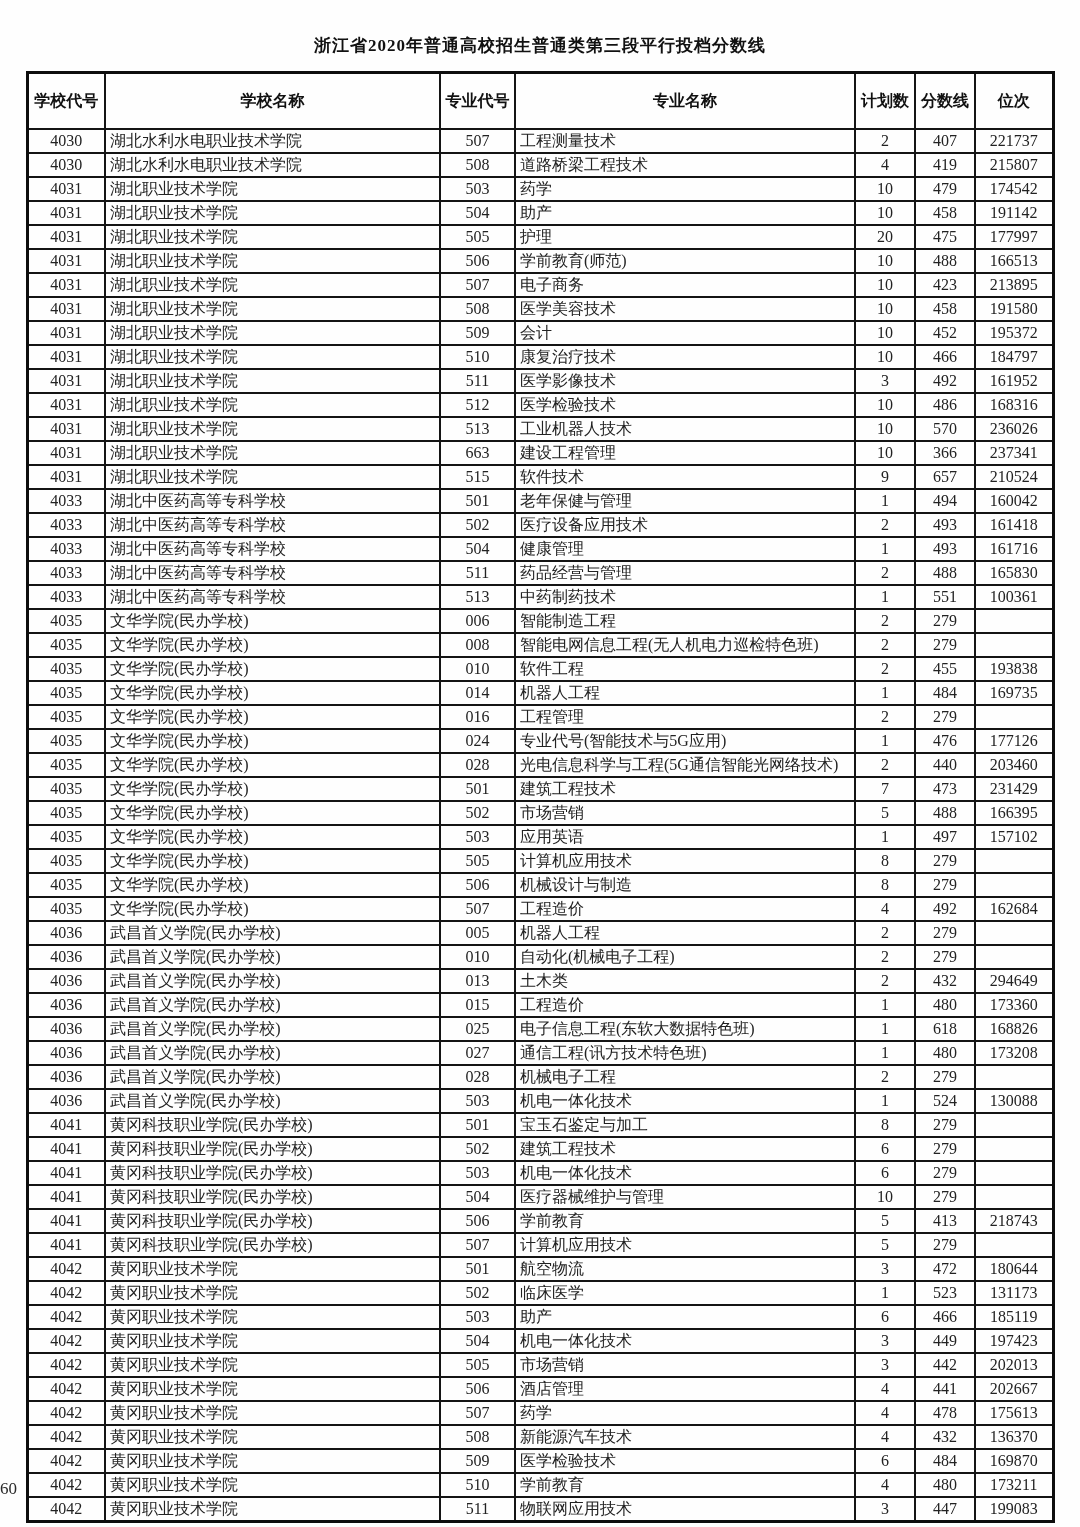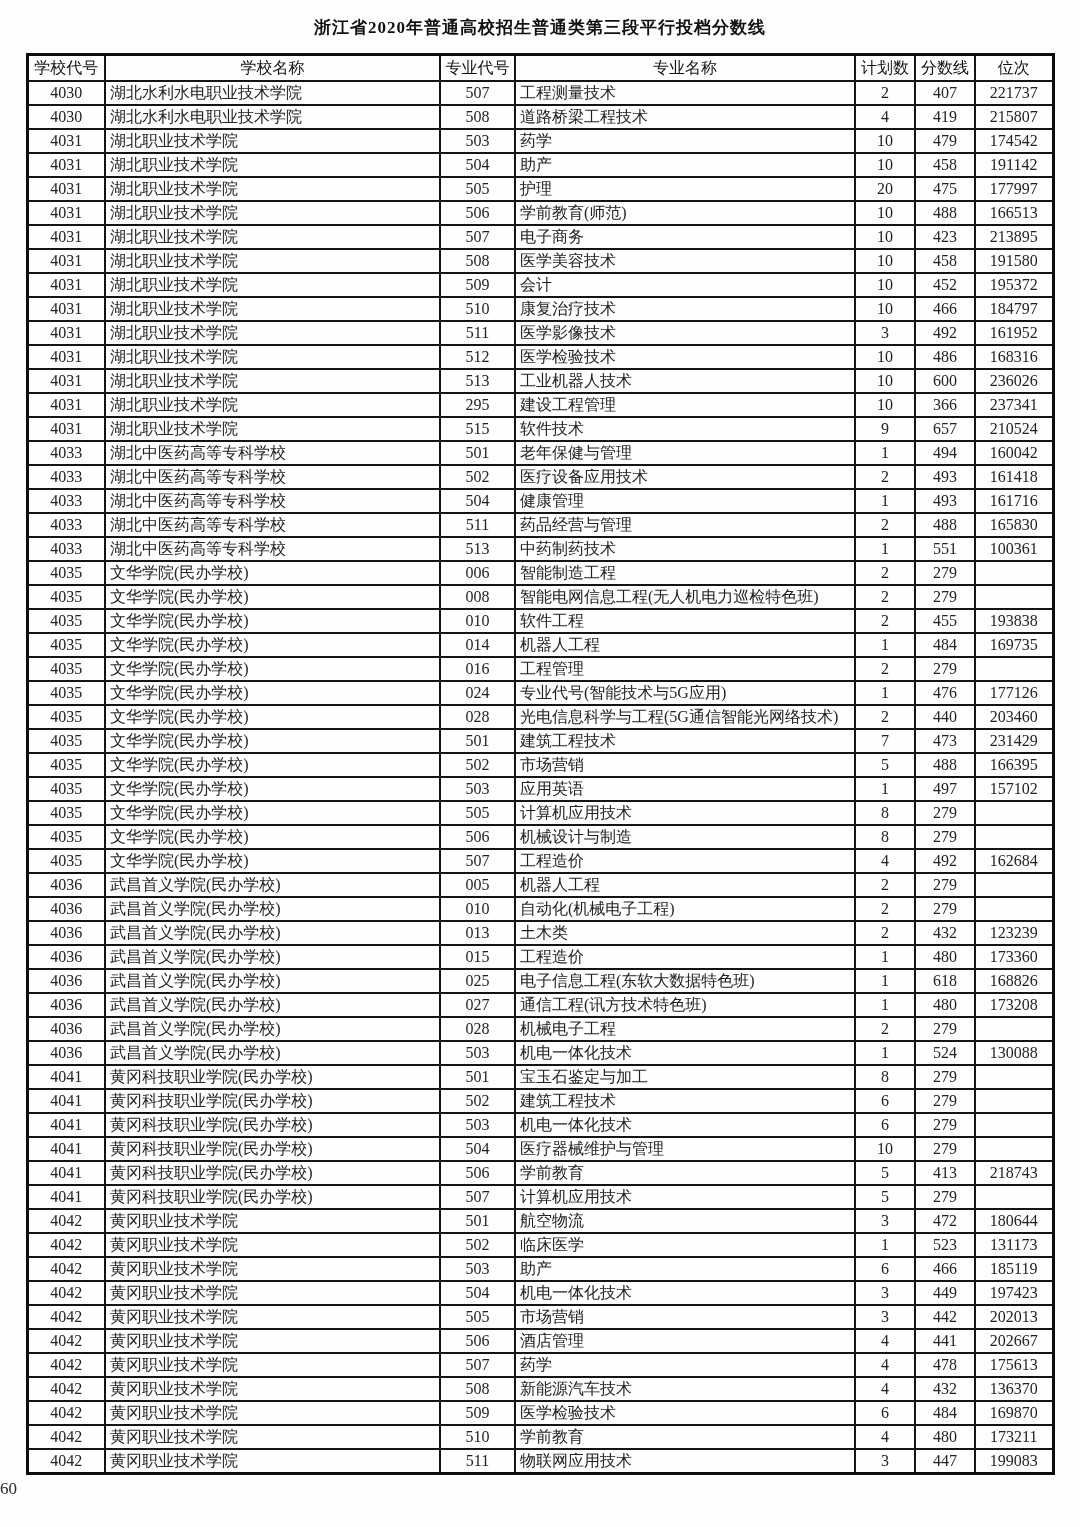--- a/index.html
+++ b/index.html
@@ -14,44 +14,44 @@
     height: 1527px;
     margin: 0 auto;
     background: #fefefe;
     overflow: hidden;
   }
   .doc-title {
     text-align: center;
     font-weight: bold;
     font-size: 17px;
     letter-spacing: 1px;
-    padding-top: 16px;
+    padding-top: 34px;
     color: #111;
   }
   table.score-table {
     width: 1026px;
     margin: 14px auto 0 auto;
     border-collapse: collapse;
     table-layout: fixed;
     border: 3px solid #0d0d0d;
   }
   table.score-table th,
   table.score-table td {
     border: 2px solid #141414;
     font-size: 16px;
     line-height: 18px;
     padding: 2px 4px;
     overflow: hidden;
     color: #222;
   }
   table.score-table th {
-    font-weight: normal;
+    font-weight: bold;
     font-size: 16px;
     text-align: center;
-    padding: 3px 1px;
+    padding: 18px 1px;
     color: #111;
   }
   td.c-center { text-align: center; }
   td.c-left   { text-align: left; padding-left: 6px; }
   
   col.w-school-code { width: 78px; }
   col.w-school-name { width: 335px; }
   col.w-major-code  { width: 75px; }
   col.w-major-name  { width: 340px; }
   col.w-plan        { width: 60px; }
@@ -202,27 +202,27 @@
           <td class="c-center">10</td>
           <td class="c-center">486</td>
           <td class="c-center">168316</td>
         </tr>
         <tr>
           <td class="c-center">4031</td>
           <td class="c-left">湖北职业技术学院</td>
           <td class="c-center">513</td>
           <td class="c-left">工业机器人技术</td>
           <td class="c-center">10</td>
-          <td class="c-center">600</td>
+          <td class="c-center">570</td>
           <td class="c-center">236026</td>
         </tr>
         <tr>
           <td class="c-center">4031</td>
           <td class="c-left">湖北职业技术学院</td>
-          <td class="c-center">295</td>
+          <td class="c-center">663</td>
           <td class="c-left">建设工程管理</td>
           <td class="c-center">10</td>
           <td class="c-center">366</td>
           <td class="c-center">237341</td>
         </tr>
         <tr>
           <td class="c-center">4031</td>
           <td class="c-left">湖北职业技术学院</td>
           <td class="c-center">515</td>
           <td class="c-left">软件技术</td>
@@ -410,21 +410,21 @@
           <td class="c-center">279</td>
           <td class="c-center"></td>
         </tr>
         <tr>
           <td class="c-center">4036</td>
           <td class="c-left">武昌首义学院(民办学校)</td>
           <td class="c-center">013</td>
           <td class="c-left">土木类</td>
           <td class="c-center">2</td>
           <td class="c-center">432</td>
-          <td class="c-center">123239</td>
+          <td class="c-center">294649</td>
         </tr>
         <tr>
           <td class="c-center">4036</td>
           <td class="c-left">武昌首义学院(民办学校)</td>
           <td class="c-center">015</td>
           <td class="c-left">工程造价</td>
           <td class="c-center">1</td>
           <td class="c-center">480</td>
           <td class="c-center">173360</td>
         </tr>

